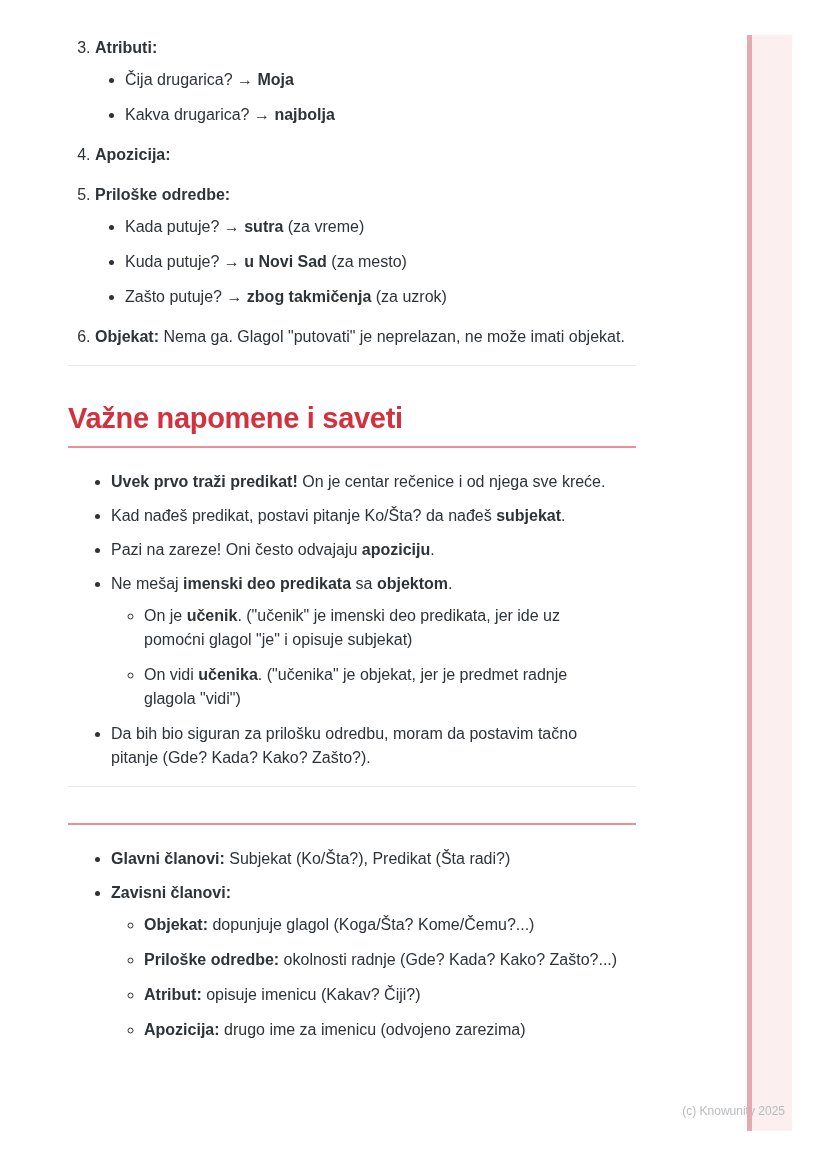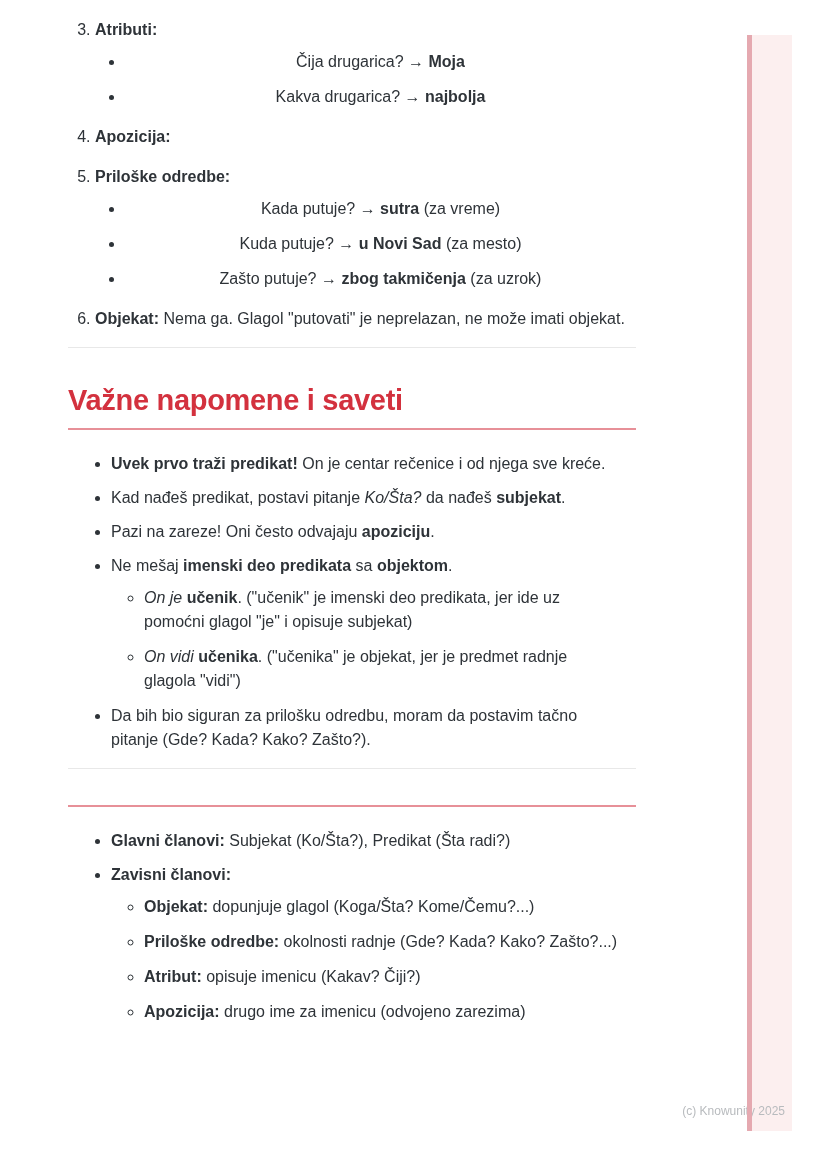--- a/index.html
+++ b/index.html
@@ -14,27 +14,27 @@
   html,body{margin:0;padding:0;background:#ffffff;}
   .page{
     position:relative;
     width:828px;height:1171px;
     background:#ffffff;
     overflow:hidden;
     font-family:"Liberation Sans","DejaVu Sans",sans-serif;
     font-size:16px;line-height:1.5;
     color:var(--text);
   }
-  .content{position:absolute;left:68px;top:18px;width:568px;}
+  .content{position:absolute;left:68px;top:36px;width:568px;}
   .b{font-weight:700;}
-  .i{font-style:italic;}
+  .i{}
   .bi{font-weight:700;}
   ol.plist{margin:0;padding-left:27px;}
   ol.plist>li{margin-bottom:16px;}
-  ul.blist{list-style:disc;margin:8px 0 0 0;padding-left:30px;text-align:center;}
+  ul.blist{list-style:disc;margin:8px 0 0 0;padding-left:30px;}
   ul.blist>li{margin-bottom:11px;}
   ul.tlist{list-style:disc;margin:16px;padding-left:27px;}
   ul.tlist>li{margin-bottom:10px;}
   ul.slist{list-style:circle;margin:8px 0 0 0;padding-left:33px;}
   ul.slist>li{margin-bottom:11px;}
   hr.divider{border:none;border-top:1px solid var(--divider);margin:15px 0 36px 0;}
   h2.sect{
     margin:0;color:var(--accent-red);
     font-size:29px;line-height:1.15;letter-spacing:-0.3px;font-weight:700;
   }

